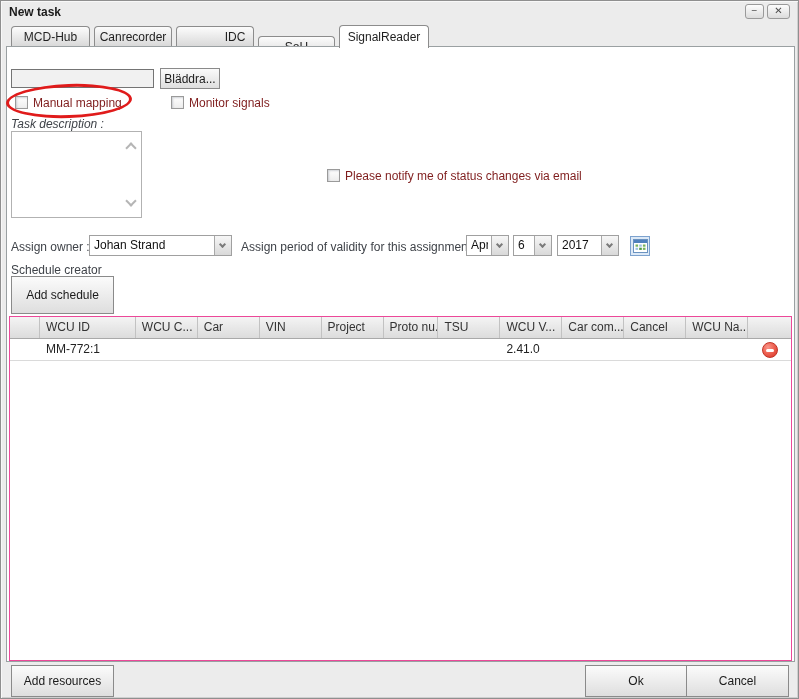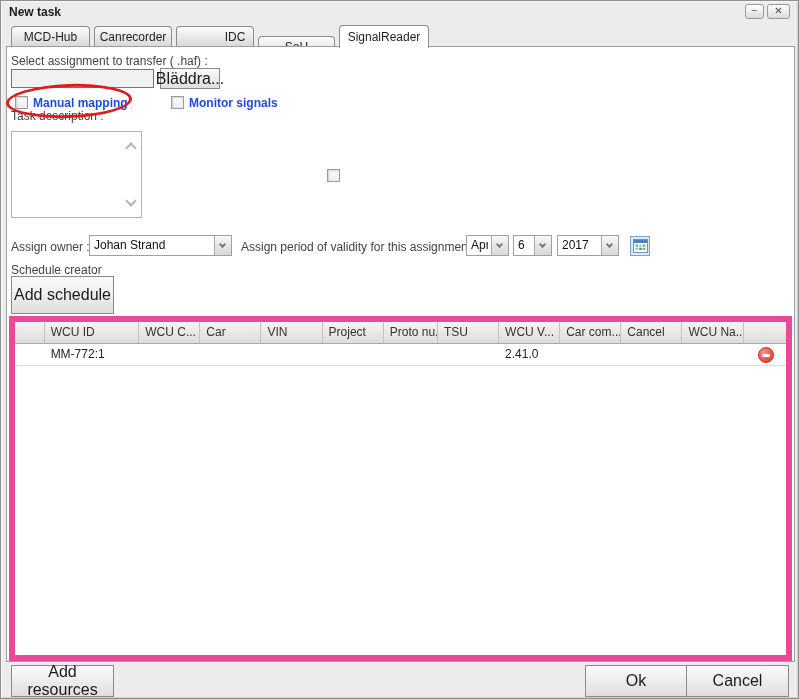--- a/index.html
+++ b/index.html
@@ -24,28 +24,28 @@
   .tab { position:absolute; top:1px; height:21px; border:1px solid #8c8c8c; border-bottom:none;
     border-radius:4px 4px 0 0; background:linear-gradient(#fcfcfc,#d7d7d7);
     text-align:center; line-height:20px; font-size:12px; color:#1f1f1f; z-index:1; }
   .tab.active { top:0; height:23px; background:#fff; z-index:3; line-height:22px; }
 
   
   .panel { position:absolute; left:5px; top:45px; width:789px; height:616px;
     background:#fff; border:1px solid #9aa0a2; z-index:2; }
 
   .lbl { position:absolute; color:#3f4349; font-size:12px; white-space:nowrap; z-index:4; }
-  .dark { color:#1d4ed8;font-weight:bold; }
+  .dark { color:#7f1d1d; }
 
   .textinput { position:absolute; left:10px; top:68px; width:143px; height:19px;
     border:1px solid #747474; background:#f1f1f1; font-family:"Liberation Sans",sans-serif;
     font-size:12px; padding:0 3px; z-index:4; }
 
   .pushbtn { position:absolute; border:1px solid #8a8a8a; background:linear-gradient(#fbfbfb,#dedede);
-    text-align:center; font-size:16px; color:#1b1b1b; cursor:default; z-index:4;
+    text-align:center; font-size:12px; color:#1b1b1b; cursor:default; z-index:4;
     display:flex; align-items:center; justify-content:center; }
 
   .checkbox { position:absolute; width:13px; height:13px; border:1px solid #9a9a9a;
     background:linear-gradient(#fefefe,#ededed); box-shadow:inset 1px 1px 2px rgba(120,130,140,.35);
     z-index:4; }
 
   
   .annotation-ellipse { position:absolute; left:5px; top:83px; width:126px; height:34px;
     border:3px solid #e01b1b; border-radius:50%; transform:rotate(-2deg);
     z-index:6; pointer-events:none; }
@@ -65,21 +65,21 @@
     border-left:1px solid #a8a8a8; background:linear-gradient(#f6f6f6,#d9d9d9); }
   .combo .arrowbtn i { position:absolute; left:5px; top:6px; width:5px; height:5px;
     border-right:2px solid #7a7a7a; border-bottom:2px solid #7a7a7a; transform:rotate(45deg); }
 
   .calbtn { position:absolute; left:629px; top:235px; width:20px; height:20px;
     border:1px solid #7da2ce; background:#dce9f7; z-index:4; display:flex;
     align-items:center; justify-content:center; }
 
   
   .grid { position:absolute; left:8px; top:315px; width:783px; height:345px;
-    border:6px solid #ec4899; background:#fff; z-index:4; }
+    border:1px solid #ec4899; background:#fff; z-index:4; }
   .gridhead { position:absolute; left:0; top:0; width:100%; height:22px;
     background:linear-gradient(#f4f4f4,#dcdcdc); border-bottom:1px solid #a9a9a9; display:flex; }
   .th { height:100%; border-right:1px solid #c2c2c2; font-size:12px; color:#333;
     line-height:21px; padding-left:6px; white-space:nowrap; overflow:hidden; }
   .gridrow { position:absolute; left:0; top:22px; width:100%; height:22px;
     border-bottom:1px solid #dadada; display:flex; background:#fff; }
   .td { height:100%; font-size:12px; color:#222; line-height:21px; padding-left:6px;
     white-space:nowrap; overflow:hidden; }
   .remove-icon { width:16px; height:16px; border-radius:50%; margin:3px 0 0 8px;
     background:radial-gradient(circle at 35% 30%, #f9968a, #ee6354 45%, #da3b2c 90%);
@@ -108,41 +108,41 @@
   <div class="tabbar">
     <div class="tab" style="left:10px;width:79px;">MCD-Hub</div>
     <div class="tab" style="left:93px;width:78px;">Canrecorder</div>
     <div class="tab" style="left:175px;width:78px;padding-left:40px;">IDC</div>
     <div class="tab" style="left:257px;width:77px;margin-top:10px;">SoH</div>
     <div class="tab active" style="left:338px;width:90px;">SignalReader</div>
   </div>
 
   <div class="panel"></div>
 
-  <span class="lbl" style="left:10px;top:53px;">Select assignment to transfer ( .haf) :</span>
   <input class="textinput" type="text" value="" style="">
   <div class="pushbtn" style="left:159px;top:67px;width:60px;height:21px;">
     <span>Bläddra...</span>
   </div>
 
   <div class="checkbox" style="left:14px;top:95px;"></div>
   <span class="lbl dark" style="left:32px;top:95px;">Manual mapping</span>
   <div class="annotation-ellipse"></div>
 
   <div class="checkbox" style="left:170px;top:95px;"></div>
   <span class="lbl dark" style="left:188px;top:95px;">Monitor signals</span>
 
-  <span class="lbl" style="left:10px;top:108px;">Task description :</span>
+  <span class="lbl" style="left:10px;top:116px;font-style:italic;">Task description :</span>
   <div class="textarea">
     <span></span>
     <i class="chev chev-up"></i>
     <i class="chev chev-down"></i>
   </div>
 
   <div class="checkbox" style="left:326px;top:168px;"></div>
+  <span class="lbl dark" style="left:344px;top:168px;">Please notify me of status changes via email</span>
 
   <span class="lbl" style="left:10px;top:239px;">Assign owner :</span>
   <div class="combo" style="left:88px;top:234px;width:143px;">
     <span class="val">Johan Strand</span>
     <span class="arrowbtn">
         <i></i>
       </span>
   </div>
 
   <span class="lbl" style="left:240px;top:239px;">Assign period of validity for this assignment :</span>

